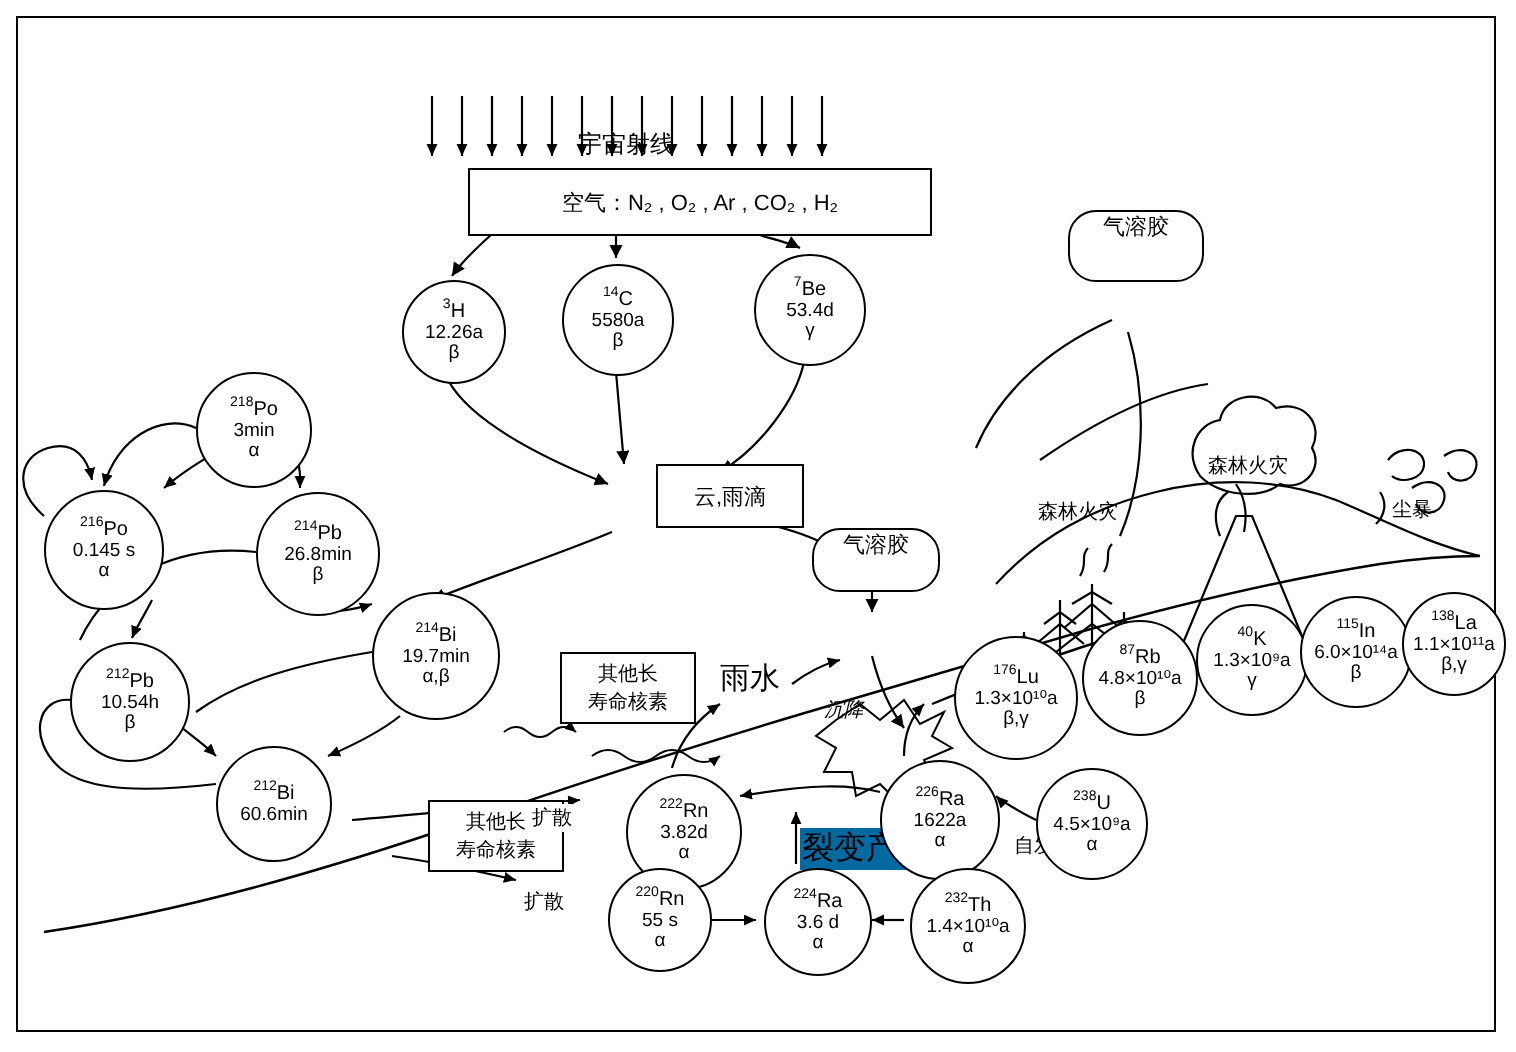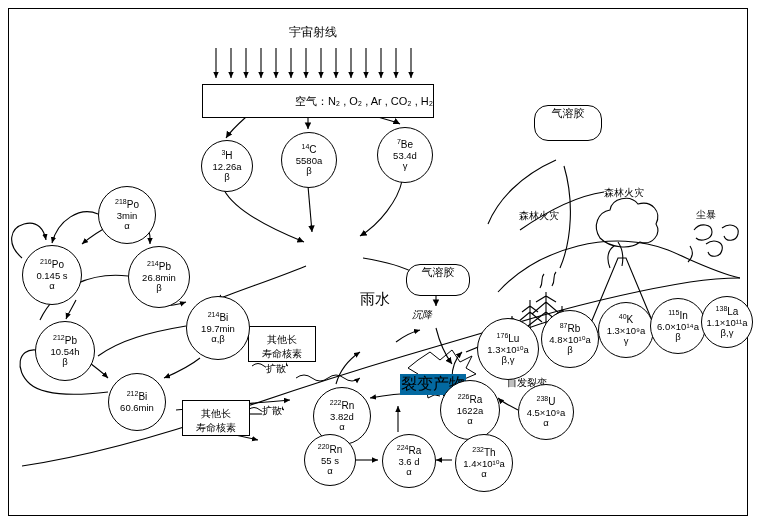--- a/index.html
+++ b/index.html
@@ -8,22 +8,22 @@
   #frame{position:absolute;left:8px;top:8px;width:740px;height:508px;border:1.5px solid #000;box-sizing:border-box;}
   #svgroot{position:absolute;left:0;top:0;width:758px;height:526px;}
   .node{position:absolute;border:1.2px solid #000;border-radius:50%;background:#fff;
         display:flex;flex-direction:column;align-items:center;justify-content:center;
         text-align:center;line-height:1.12;color:#000;}
   .node .l1{font-size:10px;white-space:nowrap;}
   .node .l2{font-size:9.5px;white-space:nowrap;}
   .node .l3{font-size:9.5px;white-space:nowrap;}
   .node sup{font-size:7px;vertical-align:super;}
   .box{position:absolute;border:1.2px solid #000;background:#fff;display:flex;
-       align-items:center;justify-content:flex-end;text-align:center;color:#000;}
-  .label{position:absolute;color:#000;white-space:nowrap;}
+       align-items:center;justify-content:center;text-align:center;color:#000;margin-left:32px;}
+  .label{position:absolute;color:#000;white-space:nowrap;margin-top:40px;}
   .cloudbox{position:absolute;border:1.2px solid #000;border-radius:14px;background:#fff;
             display:flex;align-items:flex-start;justify-content:center;font-size:11px;}
   .caption{position:absolute;font-size:11px;color:#000;white-space:nowrap;}
   .title{font-size:12px;}
 </style>
 </head>
 <body>
 
 <div id="stage">
   <div id="frame"></div>
@@ -147,20 +147,23 @@
       <path d="M296,378 q8,-6 16,0 t16,0 t16,0 t16,0"></path>
     </g>
   </svg>
 
   <div class="label title" style="left:289px;top:24px;">宇宙射线</div>
 
   <div class="box" style="left:202px;top:84px;width:230px;height:32px;font-size:11px;">
     <span>空气：N₂ , O₂ , Ar , CO₂ , H₂</span>
   </div>
 
+  <div class="box" style="left:296px;top:232px;width:72px;height:30px;font-size:11px;">
+    <span>云,雨滴</span>
+  </div>
 
   <div class="cloudbox" style="left:534px;top:105px;width:66px;height:34px;">
     <span>气溶胶</span>
   </div>
   <div class="cloudbox" style="left:406px;top:264px;width:62px;height:30px;">
     <span>气溶胶</span>
   </div>
 
   <div class="box" style="left:248px;top:326px;width:66px;height:34px;flex-direction:column;font-size:10px;">
     <span>其他长</span>

